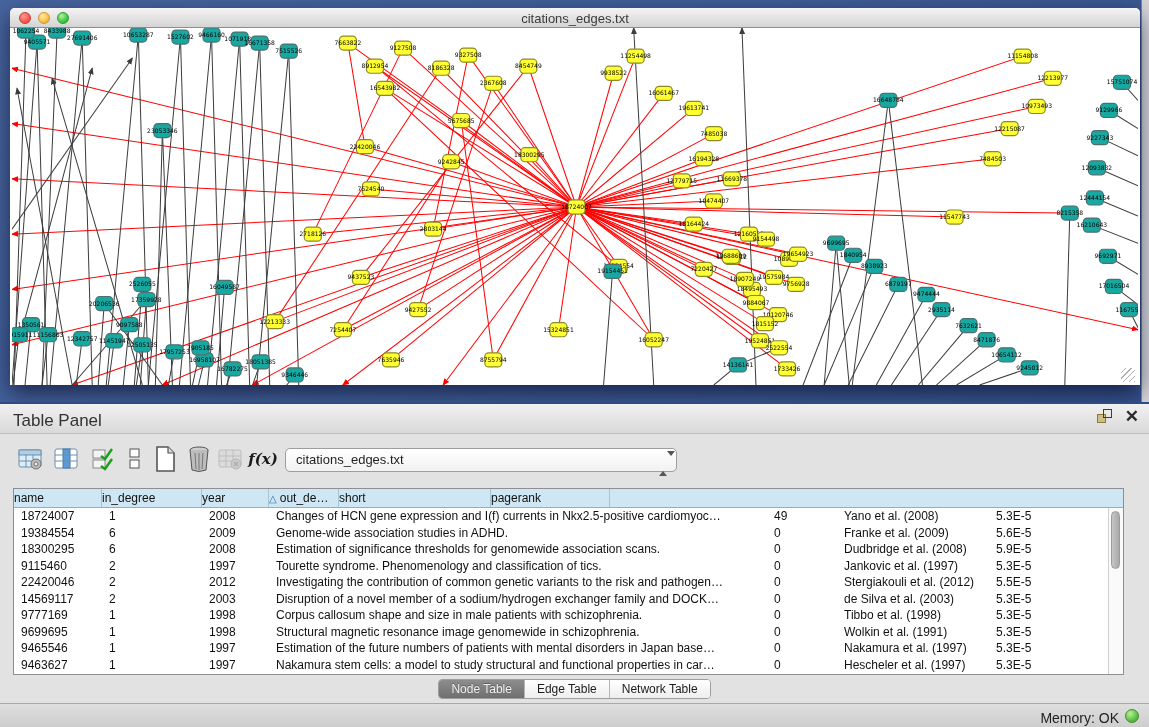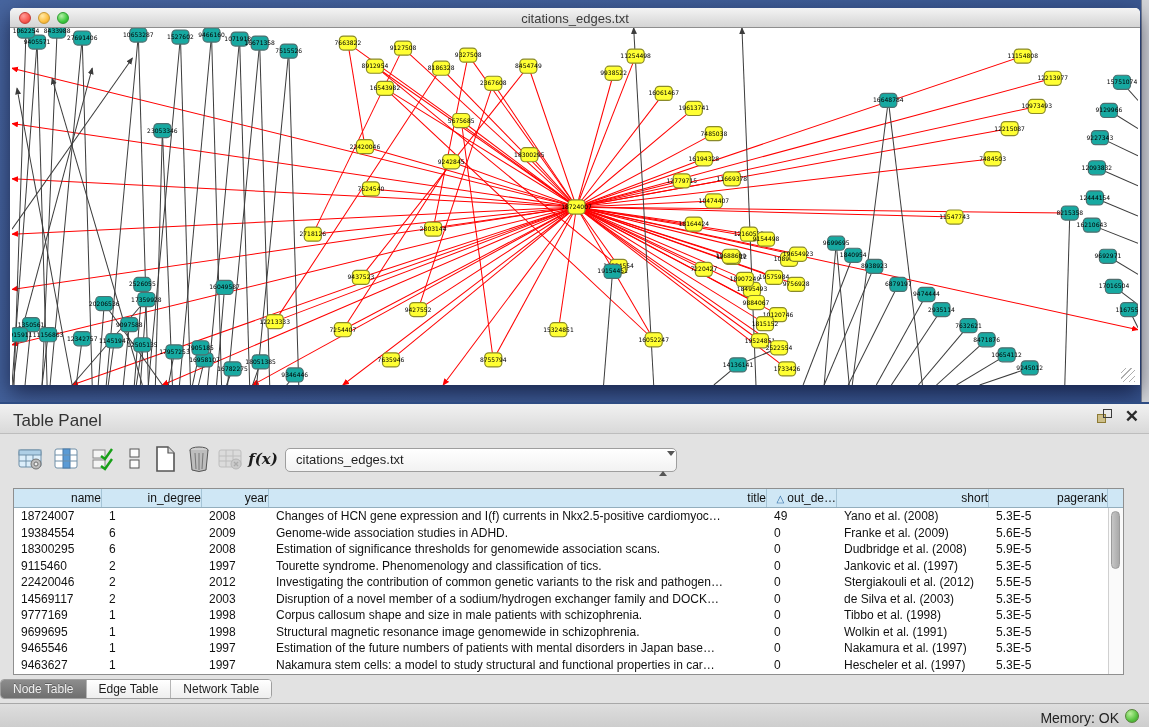--- a/index.html
+++ b/index.html
@@ -53,35 +53,35 @@
     font-size:13px; color:#1f1f1f; line-height:22px; padding-left:10px; }
   .combo-arrows { position:absolute; right:7px; top:4px; width:10px; height:16px; }
   .combo-arrows .up { width:0;height:0;border-left:4px solid transparent;border-right:4px solid transparent;
     border-bottom:5px solid #555; margin-bottom:3px;}
   .combo-arrows .dn { width:0;height:0;border-left:4px solid transparent;border-right:4px solid transparent;
     border-top:5px solid #555;}
 
   .grid-wrap { position:absolute; left:13px; top:84px; width:1111px; height:187px;
     background:#fff; border:1px solid #8f8f8f; }
   .grid-header { display:flex; height:19px; background:#cfe7f5; border-bottom:1px solid #93aebd; }
-  .gh-cell { font-size:12px; color:#111; text-align:right; line-height:18px;
+  .gh-cell { font-size:12px; color:#111; text-align:left; line-height:18px;
     border-right:1px solid #a5c4d6; overflow:hidden; white-space:nowrap; }
   .gh-cell .sort { color:#2e6da8; font-size:10px; margin-right:3px; }
   .grid-body { position:relative; }
   .grid-row { display:flex; height:16.5px; }
   .gb-cell { font-size:12px; color:#111; line-height:16px; padding-left:7px;
     overflow:hidden; white-space:nowrap; text-overflow:ellipsis; }
   .c0{width:88px;} .c1{width:100px;} .c2{width:67px;} .c3{width:498px;}
   .c4{width:70px;} .c5{width:152px;} .c6{width:119px;}
   .vscroll { position:absolute; right:0; top:19px; bottom:0; width:15px;
     background:#fafafa; border-left:1px solid #d0d0d0; }
   .vthumb { position:absolute; left:2px; top:3px; width:9px; height:58px; border-radius:5px;
     background:linear-gradient(90deg,#c6c6c6,#a9a9a9); border:1px solid #9b9b9b; }
 
-  .tabs-bar { position:absolute; left:0; top:274px; width:100%; height:25px; text-align:left; }
+  .tabs-bar { position:absolute; left:0; top:274px; width:100%; height:25px; text-align:center; }
   .seg { display:inline-flex; margin-top:1px; height:20px; border:1px solid #9e9e9e;
     border-radius:4px; overflow:hidden; background:#fff; }
   .seg-btn { font-size:12px; line-height:19px; padding:0 12px; color:#1d1d1d;
     background:linear-gradient(#ffffff,#eeeeee); border-right:1px solid #b5b5b5; }
   .seg-btn:last-child { border-right:none; }
   .seg-btn.sel { background:linear-gradient(#8d8d8d,#6f6f6f); color:#f0f0f0;
     text-shadow:0 -1px 0 rgba(0,0,0,.3); }
 
   .status-bar { position:absolute; left:0; top:299px; width:100%; height:26px;
     background:linear-gradient(#dedede,#cccccc); border-top:1px solid #a8a8a8; }
@@ -786,21 +786,20 @@
       <span>citations_edges.txt</span>
       <span class="combo-arrows"><span class="up"></span><span class="dn"></span></span>
     </div>
   </div>
 
   <div class="grid-wrap">
     <div class="grid-header" id="grid-header">
         <div class="gh-cell c0">name</div>
         <div class="gh-cell c1">in_degree</div>
         <div class="gh-cell c2">year</div>
-        <div class="gh-cell c3">title</div>
         <div class="gh-cell c4"><span class="sort">△</span>out_de…</div>
         <div class="gh-cell c5">short</div>
         <div class="gh-cell c6">pagerank</div>
       </div>
     <div class="grid-body" id="grid-body">
         <div class="grid-row">
           <div class="gb-cell c0">18724007</div>
           <div class="gb-cell c1">1</div>
           <div class="gb-cell c2">2008</div>
           <div class="gb-cell c3">Changes of HCN gene expression and I(f) currents in Nkx2.5-positive cardiomyoc…</div>

